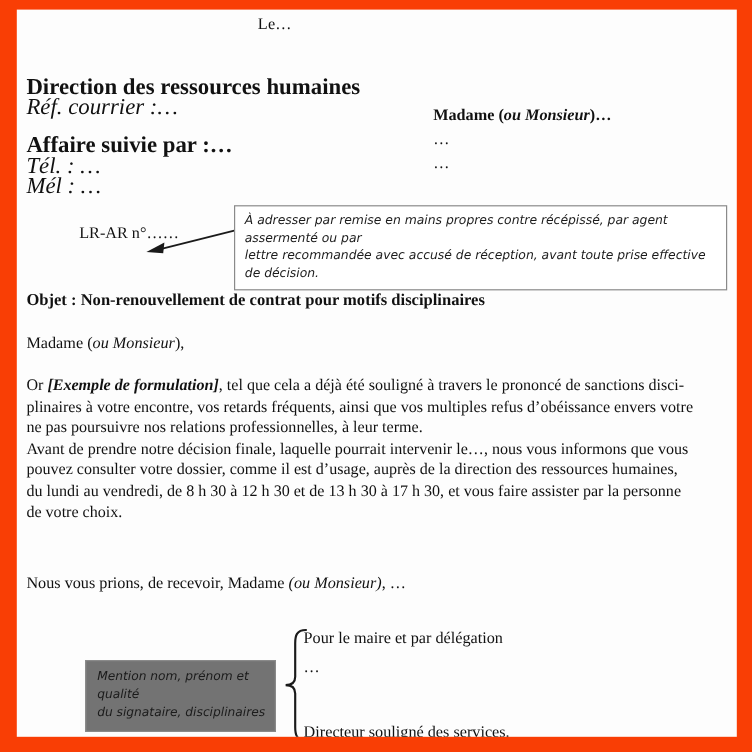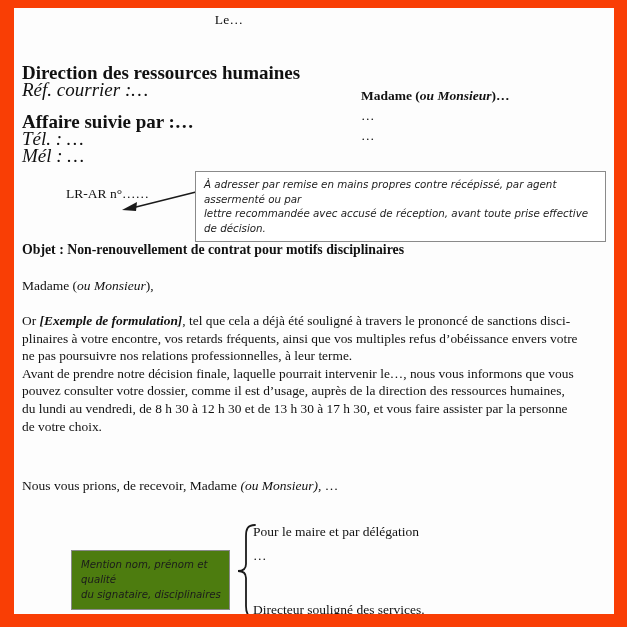--- a/index.html
+++ b/index.html
@@ -137,21 +137,21 @@
     color: #111;
   }
 
   
   #callout-signature {
     left: 57px;
     top: 542px;
     width: 159px;
     box-sizing: border-box;
     border: 1px solid #8a8a8a;
-    background: #4d7c0f;
+    background: #737373;
     padding: 6px 7px 7px 9px;
     font-family: "DejaVu Sans", sans-serif;
     font-style: italic;
     font-size: 10.2px;
     line-height: 15px;
     color: #1b1b1b;
   }
   #brace {
     left: 219px;
     top: 514px;

